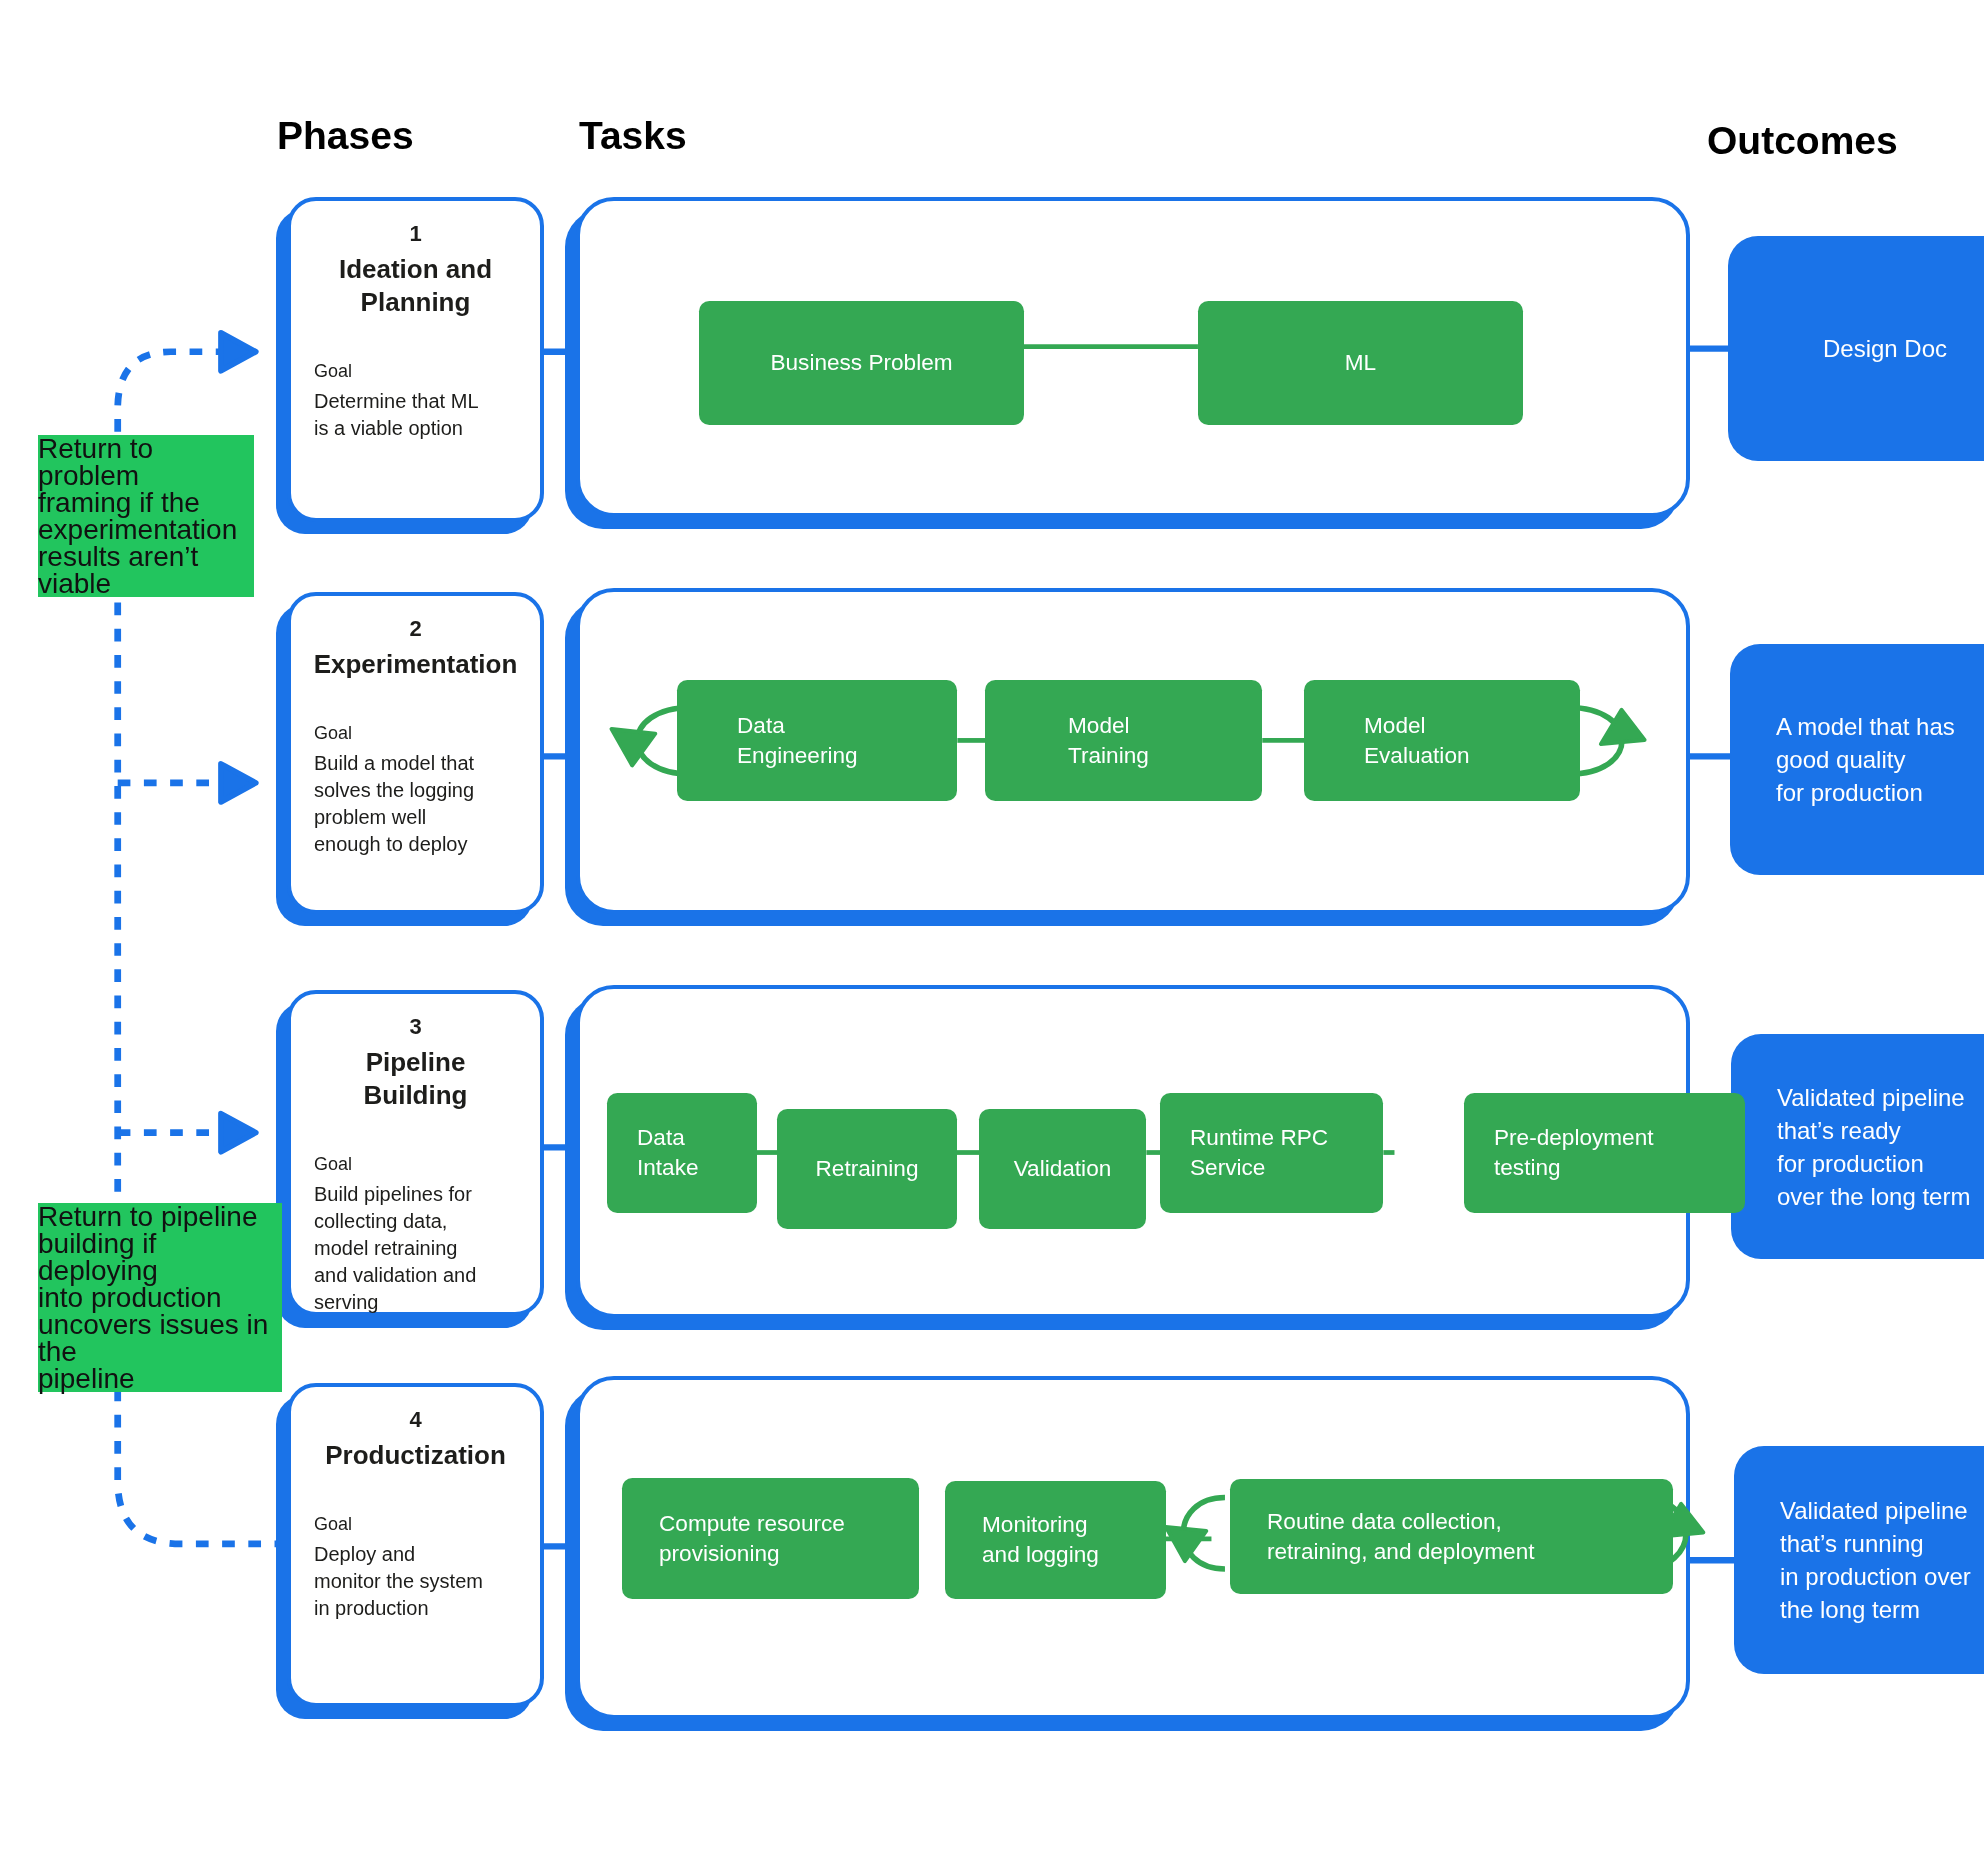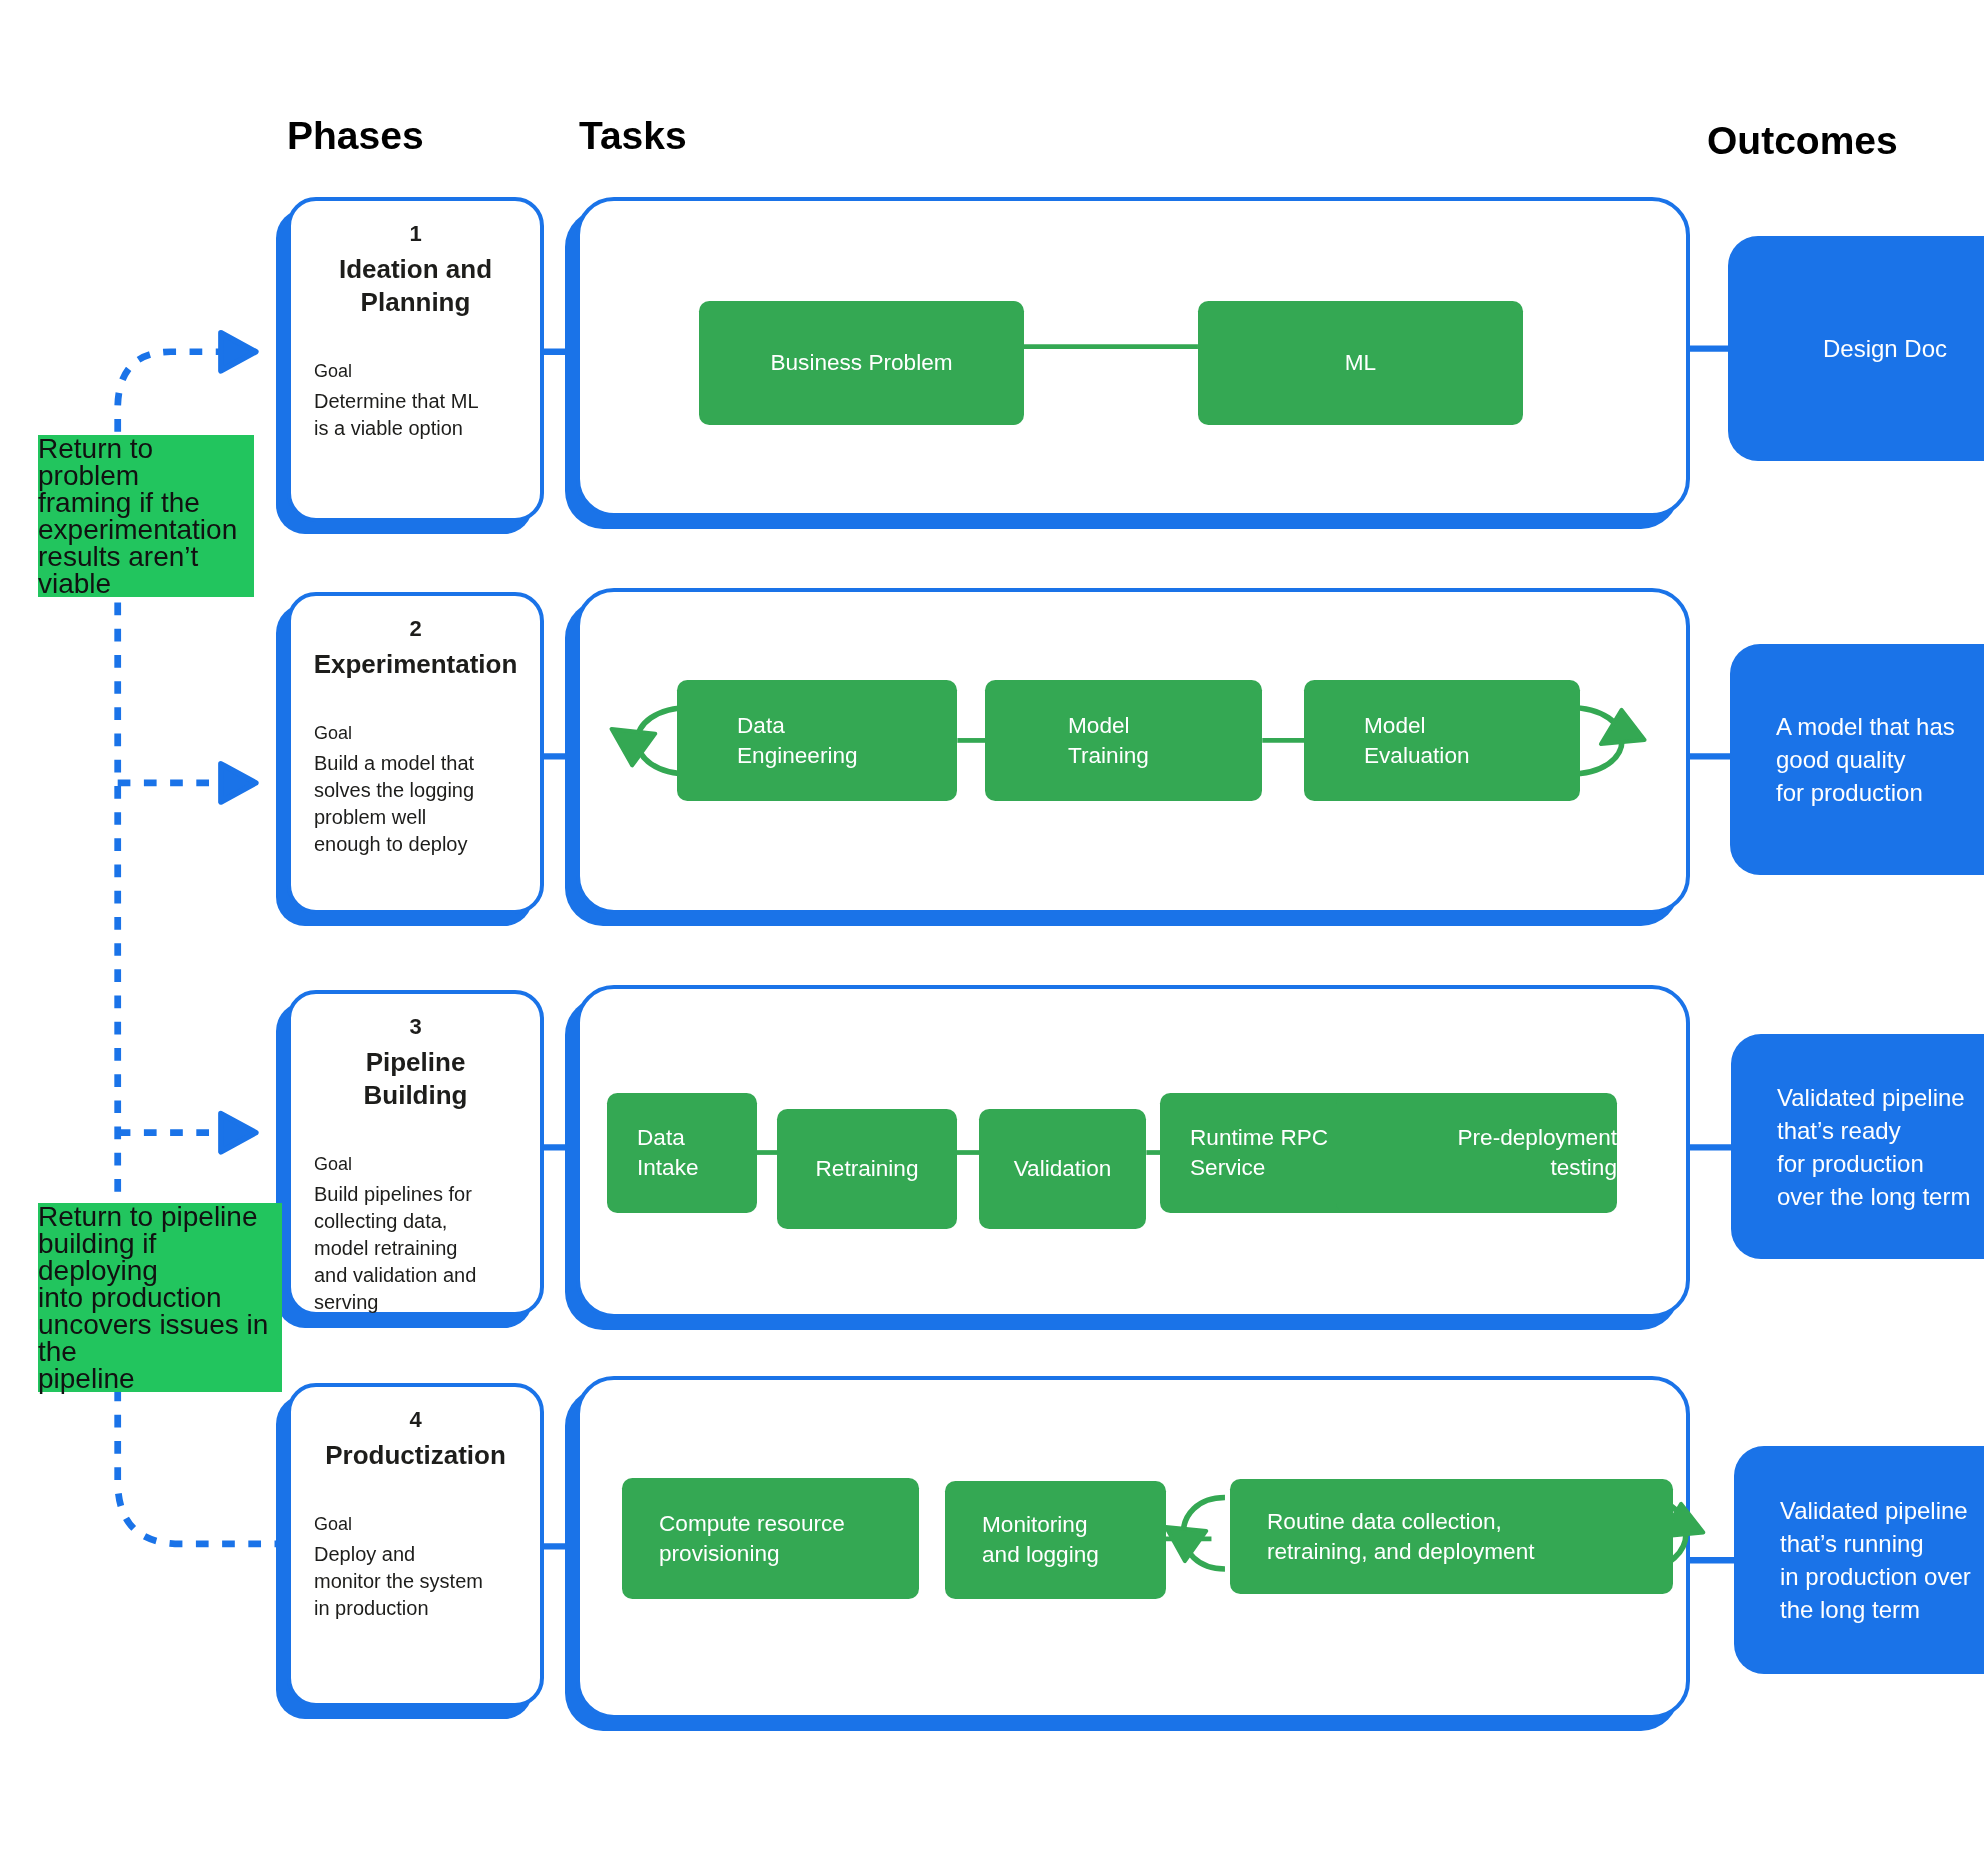--- a/index.html
+++ b/index.html
@@ -2,21 +2,21 @@
 <html style="font-size:6.4px"><head>
 <meta charset="utf-8">
 <style>
   html,body{margin:0;padding:0;background:#fff;}
   body{font-family:"Liberation Sans", sans-serif;color:#1d1d1b;}
   #canvas{position:relative;width:2253px;height:1858px;background:#fff;overflow:hidden;}
   svg.layer{position:absolute;left:0;top:0;width:2253px;height:1858px;}
 
   
   .hdr{position:absolute;font-size:39px;font-weight:700;color:#000;letter-spacing:0;}
-  #hdr-phases{left:287px;top:114px;}
+  #hdr-phases{left:277px;top:114px;}
   #hdr-tasks{left:579px;top:114px;}
   #hdr-outcomes{left:1707px;top:119px;}
 
   
   .phase-box{position:absolute;left:287px;width:257px;background:#fff;border:4.4px solid #1a73e8;
     border-radius:29px;box-shadow:-11px 12px 0 #1a73e8;box-sizing:border-box;
     display:flex;flex-direction:column;align-items:center;padding:0 23px;}
   #phase1{top:197px;height:325px;}
   #phase2{top:592px;height:322px;}
   #phase3{top:990px;height:326px;}
@@ -45,21 +45,21 @@
   .pad-xl{padding-left:83px;}
   #t-r1b1{left:699px;top:285px;width:325px;height:124px;}
   #t-r1b2{left:1198px;top:285px;width:325px;height:124px;}
   #t-r2b1{left:677px;top:680px;width:280px;height:121px;}
   #t-r2b2{left:985px;top:680px;width:277px;height:121px;}
   #t-r2b3{left:1304px;top:680px;width:276px;height:121px;}
   #t-r3b1{left:607px;top:1093px;width:150px;height:120px;}
   #t-r3b2{left:777px;top:1093px;width:180px;height:120px;}
   #t-r3b3{left:979px;top:1093px;width:167px;height:120px;}
   #t-r3b4{left:1160px;top:1093px;width:223px;height:120px;}
-  #t-r3b5{left:1336px;top:1093px;width:281px;height:120px;text-align:right;}
+  #t-r3b5{left:1464px;top:1093px;width:281px;height:120px;}
   #t-r4b1{left:603px;top:1478px;width:297px;height:121px;}
   #t-r4b2{left:926px;top:1481px;width:221px;height:118px;}
   #t-r4b3{left:1211px;top:1479px;width:443px;height:115px;}
 
   
   .outcome{position:absolute;background:#1a73e8;border-radius:30px;color:#fff;font-size:24px;line-height:33px;
     display:flex;flex-direction:column;justify-content:center;white-space:pre-line;box-sizing:border-box;}
   #outcome1{left:1728px;top:236px;width:314px;height:225px;align-items:center;text-align:center;}
   #outcome2{left:1730px;top:644px;width:315px;height:231px;padding-left:46px;}
   #outcome3{left:1731px;top:1034px;width:306px;height:225px;padding-left:46px;}

